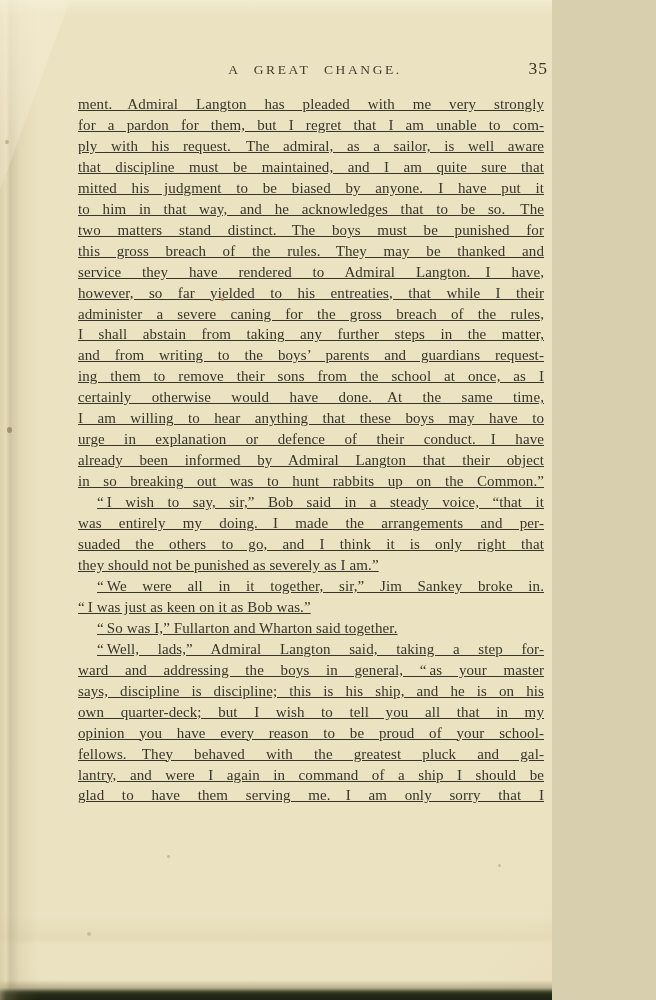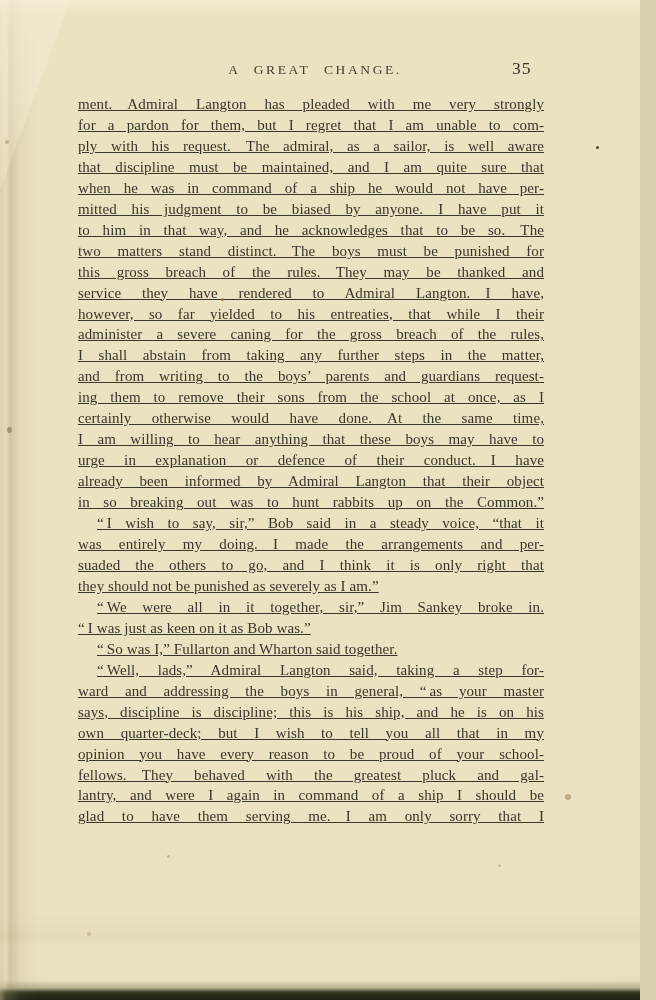--- a/index.html
+++ b/index.html
@@ -1,18 +1,18 @@
 <!DOCTYPE html>
 <html><head>
 <meta charset="utf-8">
 <style>
   html, body { margin: 0; padding: 0; background: #d8cfae; }
   .scan {
     position: relative;
-    width: 640px;
+    width: 552px;
     height: 1000px;
     overflow: hidden;
     font-family: "Liberation Serif", "DejaVu Serif", serif;
     background:
       
       linear-gradient(180deg, rgba(252,247,228,0.45) 0px, rgba(252,247,228,0) 14px),
       
       linear-gradient(90deg, rgba(208,192,152,0.55) 0px, rgba(208,192,152,0.22) 6px,
                       rgba(148,132,92,0.30) 10px, rgba(148,132,92,0.10) 20px,
                       rgba(148,132,92,0) 38px),
@@ -40,21 +40,21 @@
     left: 82px; top: 62px; width: 466px;
     text-align: center;
     font-size: 13.5px;
     letter-spacing: 2.6px;
     word-spacing: 8px;
     color: var(--ink-light, #413d30);
   }
   .folio {
     position: absolute;
     left: 512px; top: 58px; width: 36px;
-    text-align: left;
+    text-align: right;
     font-size: 17.5px;
     letter-spacing: 1px;
     color: var(--ink, #38352a);
   }
   .text-block {
     position: absolute;
     left: 78px; top: 94px; width: 466px;
     font-size: 15px;
     line-height: 20.95px;
     letter-spacing: 0.1px;
@@ -83,21 +83,20 @@
 
 <div class="scan" style="--paper: #ebe2c1; --ink: #38352a; --ink-light: #413d30;">
   <div class="runhead">A GREAT CHANGE.</div>
   <div class="folio">35</div>
 
   <div class="text-block" id="text-block">
       <div class="line">ment. Admiral Langton has pleaded with me very strongly</div>
       <div class="line">for a pardon for them, but I regret that I am unable to com-</div>
       <div class="line">ply with his request. The admiral, as a sailor, is well aware</div>
       <div class="line">that discipline must be maintained, and I am quite sure that</div>
-      <div class="line">when he was in command of a ship he would not have per-</div>
       <div class="line">mitted his judgment to be biased by anyone. I have put it</div>
       <div class="line">to him in that way, and he acknowledges that to be so. The</div>
       <div class="line">two matters stand distinct. The boys must be punished for</div>
       <div class="line">this gross breach of the rules. They may be thanked and</div>
       <div class="line">service they have rendered to Admiral Langton. I have,</div>
       <div class="line">however, so far yielded to his entreaties, that while I their</div>
       <div class="line">administer a severe caning for the gross breach of the rules,</div>
       <div class="line">I shall abstain from taking any further steps in the matter,</div>
       <div class="line">and from writing to the boys’ parents and guardians request-</div>
       <div class="line">ing them to remove their sons from the school at once, as I</div>

